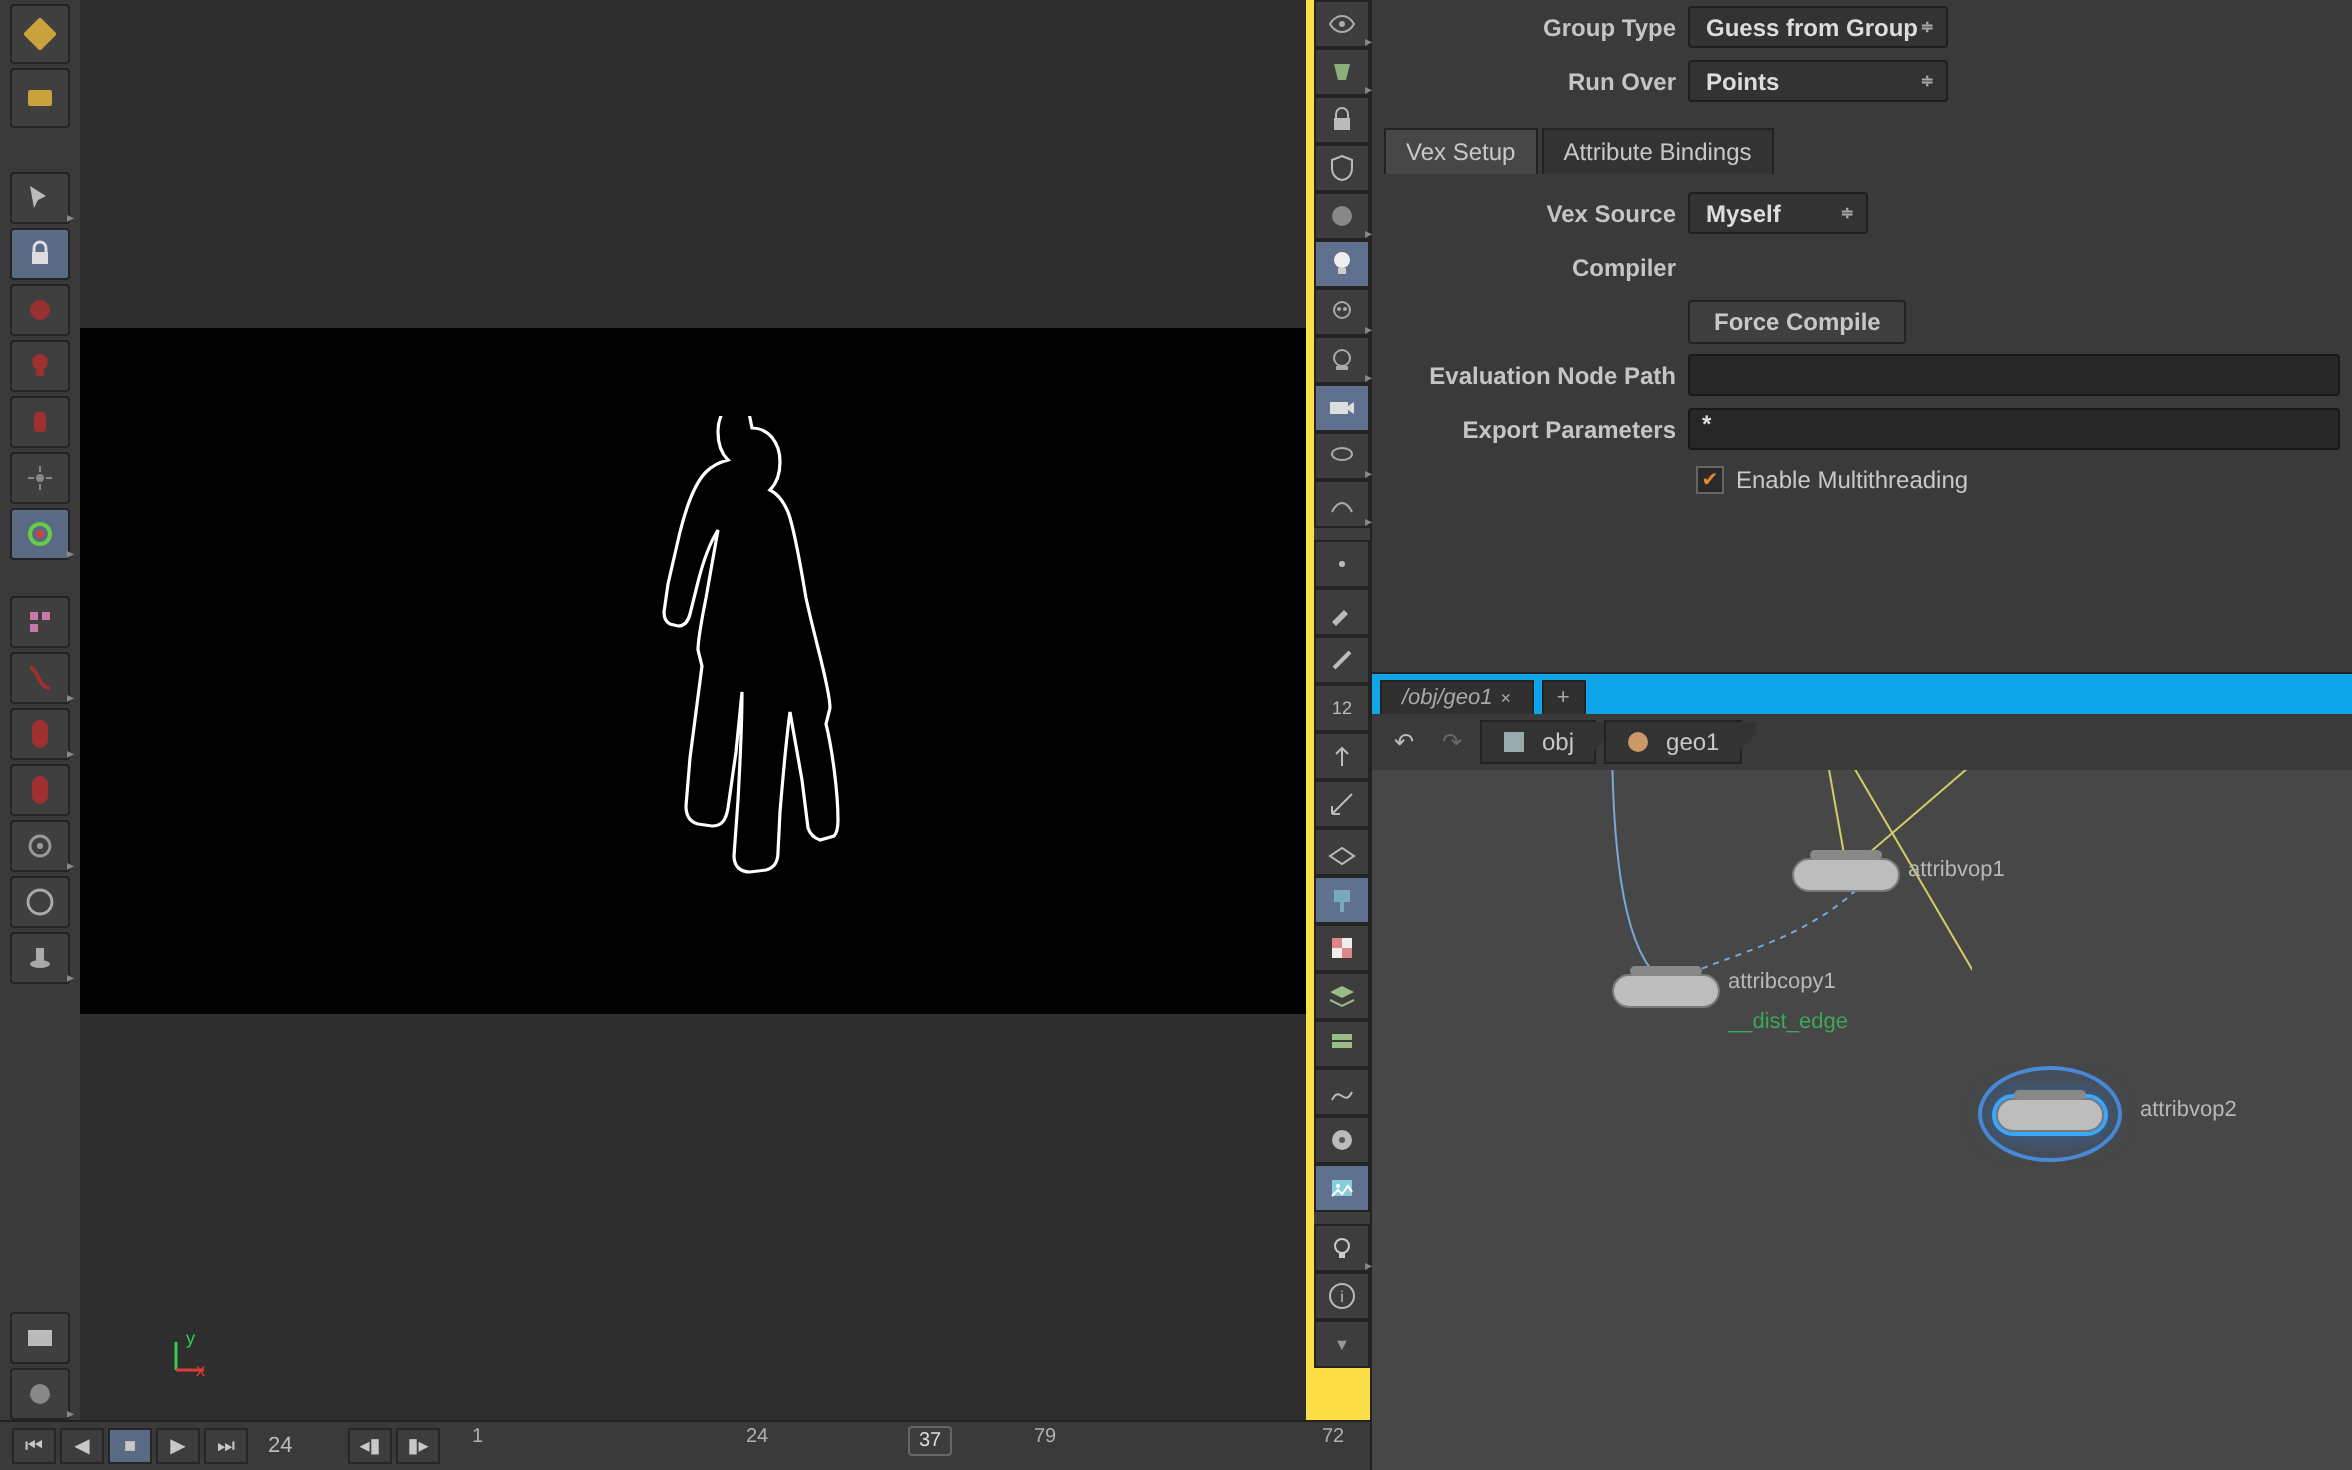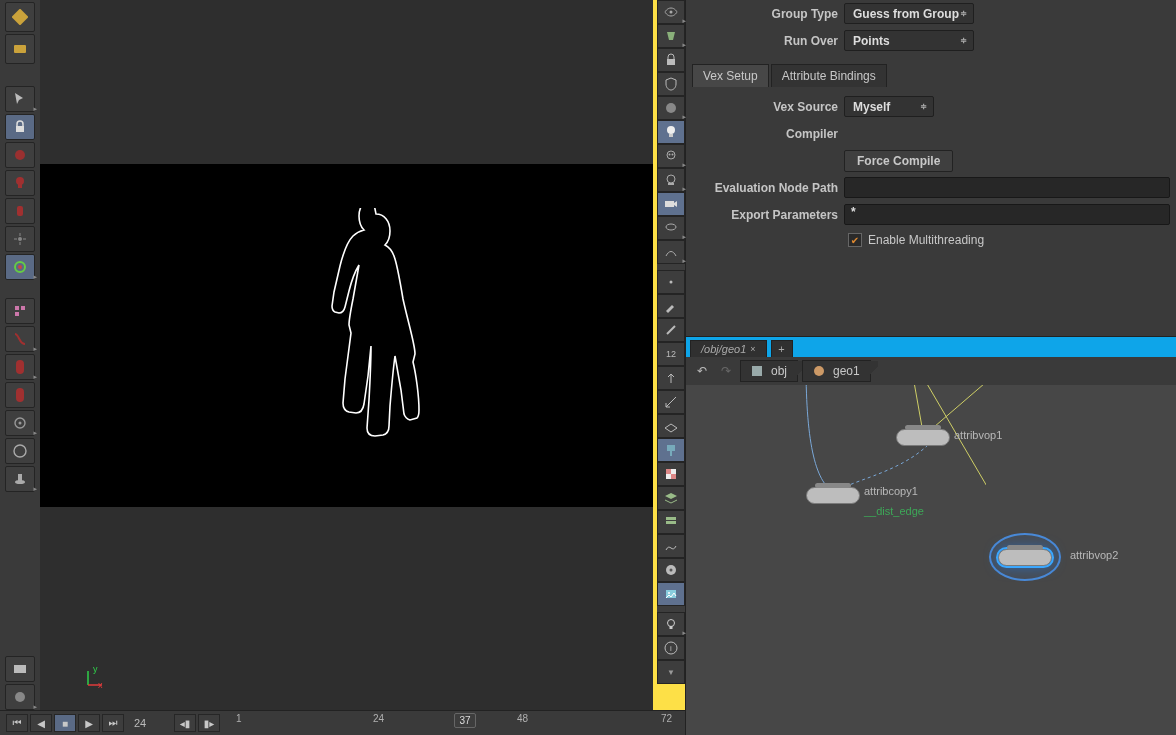--- a/index.html
+++ b/index.html
@@ -388,21 +388,21 @@
         <div class="tbtn">⏭</div>
       </div>
       <div class="fps">24</div>
       <div class="btns">
         <div class="tbtn">◂▮</div>
         <div class="tbtn">▮▸</div>
       </div>
       <div class="ticks">
         <span class="ticklabel" style="left:6px">1</span>
         <span class="ticklabel" style="left:143px">24</span>
-        <span class="ticklabel" style="left:287px">48</span>
+        <span class="ticklabel" style="left:287px">79</span>
         <span class="ticklabel" style="left:431px">72</span>
         <span class="ticklabel" style="left:575px">96</span>
         <span class="ticklabel" style="left:718px">120</span>
         <span class="ticklabel" style="left:862px">144</span>
         <div class="frameflag" style="left:224px">37</div>
       </div>
     </div>
   </div>
 
   <div class="right-col">

